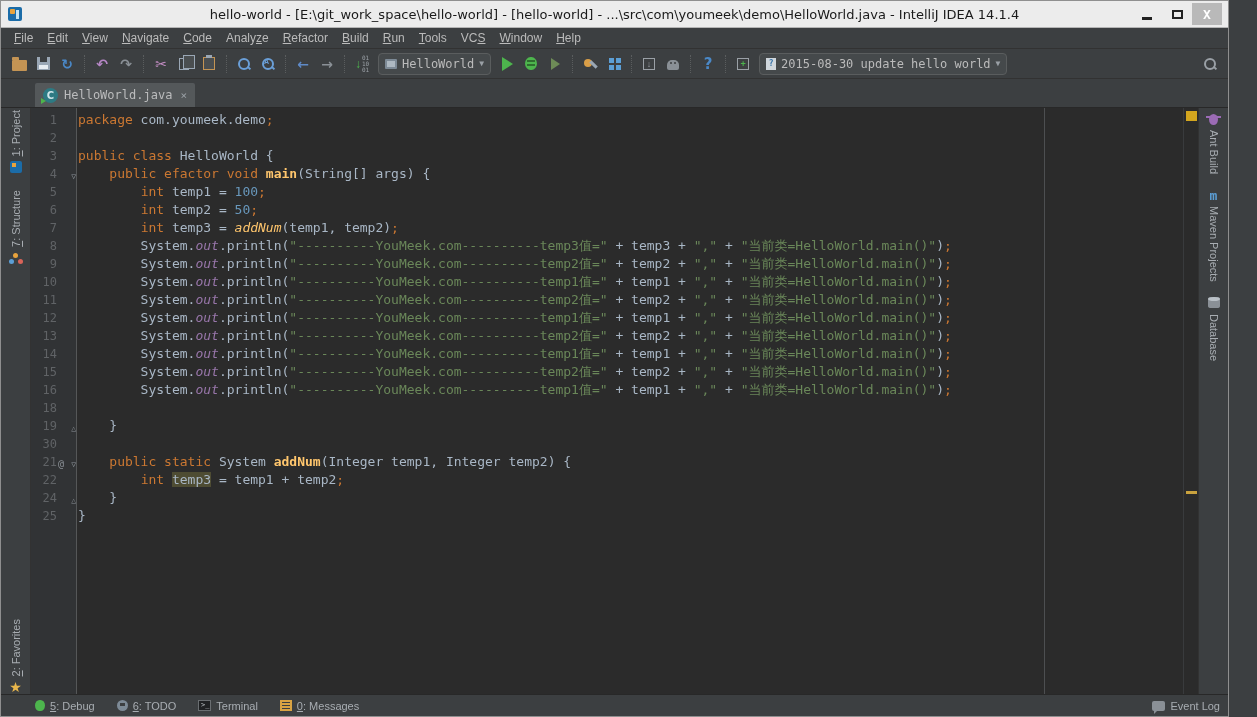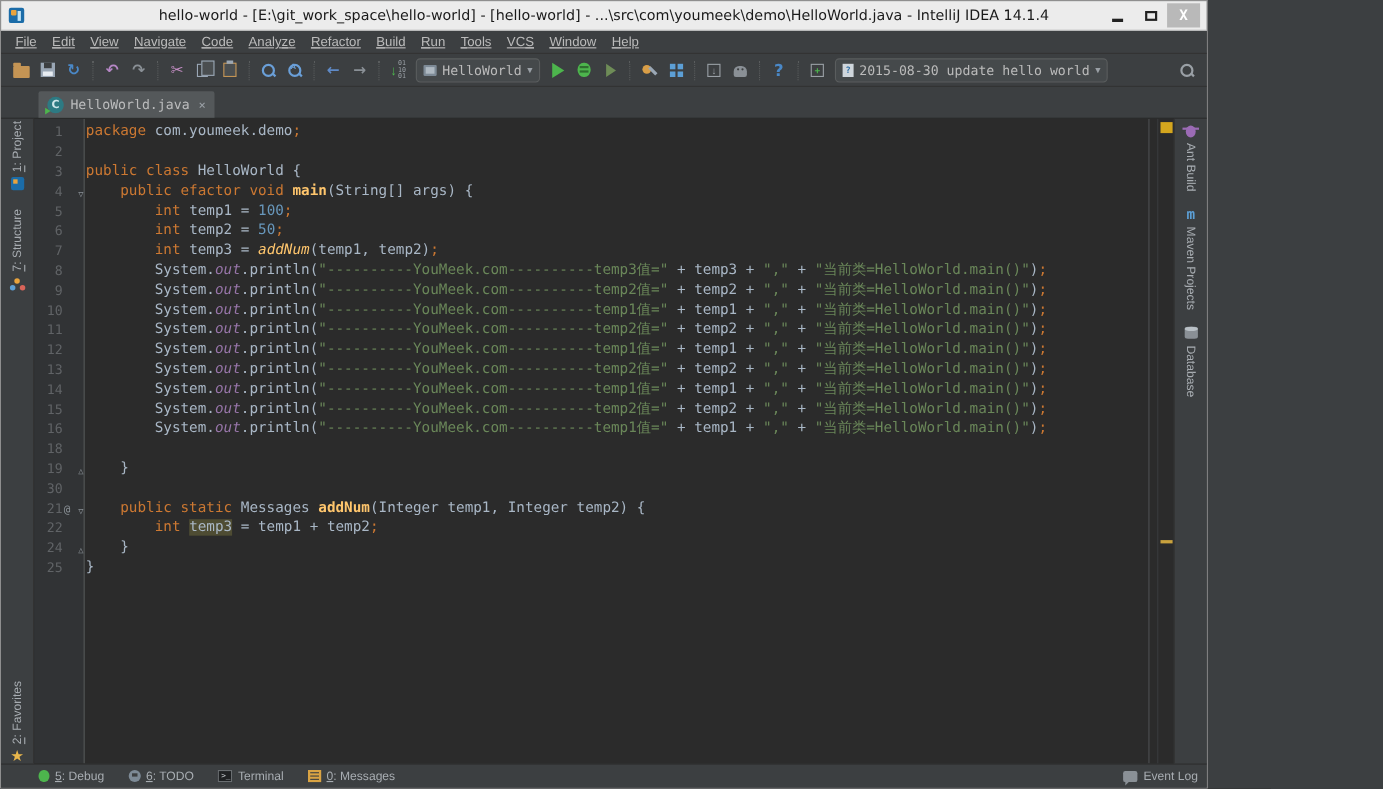--- a/index.html
+++ b/index.html
@@ -1,35 +1,35 @@
 <!DOCTYPE html>
 <html><head>
 <meta charset="utf-8">
 <style>
   * { margin:0; padding:0; box-sizing:border-box; }
   html,body { width:1257px; height:717px; overflow:hidden; }
   body { font-family:"Liberation Sans", sans-serif; background:#3c3f41; position:relative; }
-  .window { width:1098px; height:717px; display:flex; flex-direction:column; border:1px solid #8f8f8f; }
+  .window { width:1229px; height:717px; display:flex; flex-direction:column; border:1px solid #8f8f8f; }
 
   
   .titlebar { height:27px; background:#ececec; display:flex; align-items:center; flex:0 0 auto; position:relative; border-bottom:1px solid #b5b5b5; }
   .app-logo { width:20px; height:18px; margin-left:5px; position:relative; }
   .app-logo .lg1 { position:absolute; left:2px; top:2px; width:14px; height:14px; background:#1b6ca8; border-radius:2px; }
   .app-logo .lg2 { position:absolute; left:4px; top:4px; width:5px; height:5px; background:#e8a33d; border-radius:1px; }
   .app-logo .lg3 { position:absolute; left:10px; top:5px; width:3px; height:9px; background:#bfe3f5; }
   .title-text { position:absolute; left:0; right:0; text-align:center; font-size:13px; color:#1a1a1a; font-family:"DejaVu Sans", sans-serif; }
   .win-controls { margin-left:auto; display:flex; align-items:center; height:100%; z-index:2; }
   .wc { width:30px; height:22px; display:flex; align-items:center; justify-content:center; font-size:13px; color:#222; font-family:"DejaVu Sans Mono", monospace; }
   .wc.min span { display:block; width:10px; height:3px; background:#222; margin-top:8px; }
   .wc.max span { display:block; width:11px; height:9px; border:2px solid #222; }
   .wc.close { background:#b9b9b9; color:#fff; font-weight:bold; margin-right:6px; }
 
   
   .menubar { height:21px; background:#3c3f41; display:flex; align-items:center; padding-left:6px; flex:0 0 auto; border-bottom:1px solid #323232; }
-  .menu-item { color:#bbbbbb; font-size:12px; padding:2px 7px; cursor:default;text-decoration:underline; }
+  .menu-item { color:#bbbbbb; font-size:12px; padding:2px 7px; cursor:default; }
   .menu-item u { text-decoration:underline; }
 
   
   .toolbar { height:30px; background:#3c3f41; display:flex; align-items:center; padding:0 6px; flex:0 0 auto; border-bottom:1px solid #323232; position:relative; }
   .tbi { width:22px; height:22px; display:inline-flex; align-items:center; justify-content:center; margin:0 1px; font-size:14px; color:#9aa0a6; position:relative; border-radius:3px; }
   .tb-sep { width:1px; height:18px; border-left:1px dotted #5a5d5e; margin:0 5px; }
   .glyph { font-family:"DejaVu Sans", sans-serif; font-weight:bold; }
   
   .ic-folder { width:15px; height:11px; background:#c49454; border-radius:1px; position:relative; margin-top:3px; }
   .ic-folder:before { content:""; position:absolute; top:-3px; left:0; width:7px; height:3px; background:#c49454; border-radius:1px 1px 0 0; }
@@ -325,21 +325,21 @@
           <div class="code-line"><span class="ln">10</span><span class="gmark"></span><span class="code"><span class="tok pl">        System.</span><span class="tok fld">out</span><span class="tok pl">.println(</span><span class="tok str">"----------YouMeek.com----------temp1值="</span><span class="tok pl"> + temp1 + </span><span class="tok str">","</span><span class="tok pl"> + </span><span class="tok str">"当前类=HelloWorld.main()"</span><span class="tok pl">)</span><span class="tok sm">;</span></span></div>
           <div class="code-line"><span class="ln">11</span><span class="gmark"></span><span class="code"><span class="tok pl">        System.</span><span class="tok fld">out</span><span class="tok pl">.println(</span><span class="tok str">"----------YouMeek.com----------temp2值="</span><span class="tok pl"> + temp2 + </span><span class="tok str">","</span><span class="tok pl"> + </span><span class="tok str">"当前类=HelloWorld.main()"</span><span class="tok pl">)</span><span class="tok sm">;</span></span></div>
           <div class="code-line"><span class="ln">12</span><span class="gmark"></span><span class="code"><span class="tok pl">        System.</span><span class="tok fld">out</span><span class="tok pl">.println(</span><span class="tok str">"----------YouMeek.com----------temp1值="</span><span class="tok pl"> + temp1 + </span><span class="tok str">","</span><span class="tok pl"> + </span><span class="tok str">"当前类=HelloWorld.main()"</span><span class="tok pl">)</span><span class="tok sm">;</span></span></div>
           <div class="code-line"><span class="ln">13</span><span class="gmark"></span><span class="code"><span class="tok pl">        System.</span><span class="tok fld">out</span><span class="tok pl">.println(</span><span class="tok str">"----------YouMeek.com----------temp2值="</span><span class="tok pl"> + temp2 + </span><span class="tok str">","</span><span class="tok pl"> + </span><span class="tok str">"当前类=HelloWorld.main()"</span><span class="tok pl">)</span><span class="tok sm">;</span></span></div>
           <div class="code-line"><span class="ln">14</span><span class="gmark"></span><span class="code"><span class="tok pl">        System.</span><span class="tok fld">out</span><span class="tok pl">.println(</span><span class="tok str">"----------YouMeek.com----------temp1值="</span><span class="tok pl"> + temp1 + </span><span class="tok str">","</span><span class="tok pl"> + </span><span class="tok str">"当前类=HelloWorld.main()"</span><span class="tok pl">)</span><span class="tok sm">;</span></span></div>
           <div class="code-line"><span class="ln">15</span><span class="gmark"></span><span class="code"><span class="tok pl">        System.</span><span class="tok fld">out</span><span class="tok pl">.println(</span><span class="tok str">"----------YouMeek.com----------temp2值="</span><span class="tok pl"> + temp2 + </span><span class="tok str">","</span><span class="tok pl"> + </span><span class="tok str">"当前类=HelloWorld.main()"</span><span class="tok pl">)</span><span class="tok sm">;</span></span></div>
           <div class="code-line"><span class="ln">16</span><span class="gmark"></span><span class="code"><span class="tok pl">        System.</span><span class="tok fld">out</span><span class="tok pl">.println(</span><span class="tok str">"----------YouMeek.com----------temp1值="</span><span class="tok pl"> + temp1 + </span><span class="tok str">","</span><span class="tok pl"> + </span><span class="tok str">"当前类=HelloWorld.main()"</span><span class="tok pl">)</span><span class="tok sm">;</span></span></div>
           <div class="code-line"><span class="ln">18</span><span class="gmark"></span><span class="code"></span></div>
           <div class="code-line"><span class="ln">19</span><span class="gmark"><span class="fold">△</span></span><span class="code"><span class="tok pl">    }</span></span></div>
           <div class="code-line"><span class="ln">30</span><span class="gmark"></span><span class="code"></span></div>
-          <div class="code-line"><span class="ln">21</span><span class="gmark"><span class="badge">@</span><span class="fold">▽</span></span><span class="code"><span class="tok pl">    </span><span class="tok kw">public static</span><span class="tok pl"> Messages </span><span class="tok md">addNum</span><span class="tok pl">(Integer temp1, Integer temp2) {</span></span></div>
+          <div class="code-line"><span class="ln">21</span><span class="gmark"><span class="badge">@</span><span class="fold">▽</span></span><span class="code"><span class="tok pl">    </span><span class="tok kw">public static</span><span class="tok pl"> System </span><span class="tok md">addNum</span><span class="tok pl">(Integer temp1, Integer temp2) {</span></span></div>
           <div class="code-line"><span class="ln">22</span><span class="gmark"></span><span class="code"><span class="tok pl">        </span><span class="tok kw">int</span><span class="tok pl"> </span><span class="tok hl">temp3</span><span class="tok pl"> = temp1 + temp2</span><span class="tok sm">;</span></span></div>
           <div class="code-line"><span class="ln">24</span><span class="gmark"><span class="fold">△</span></span><span class="code"><span class="tok pl">    }</span></span></div>
           <div class="code-line"><span class="ln">25</span><span class="gmark"></span><span class="code"><span class="tok pl">}</span></span></div>
         </div>
     </div>
 
     <div class="error-stripe">
       <div class="mark-top"></div>
       <div class="mark-mid"></div>
     </div>

